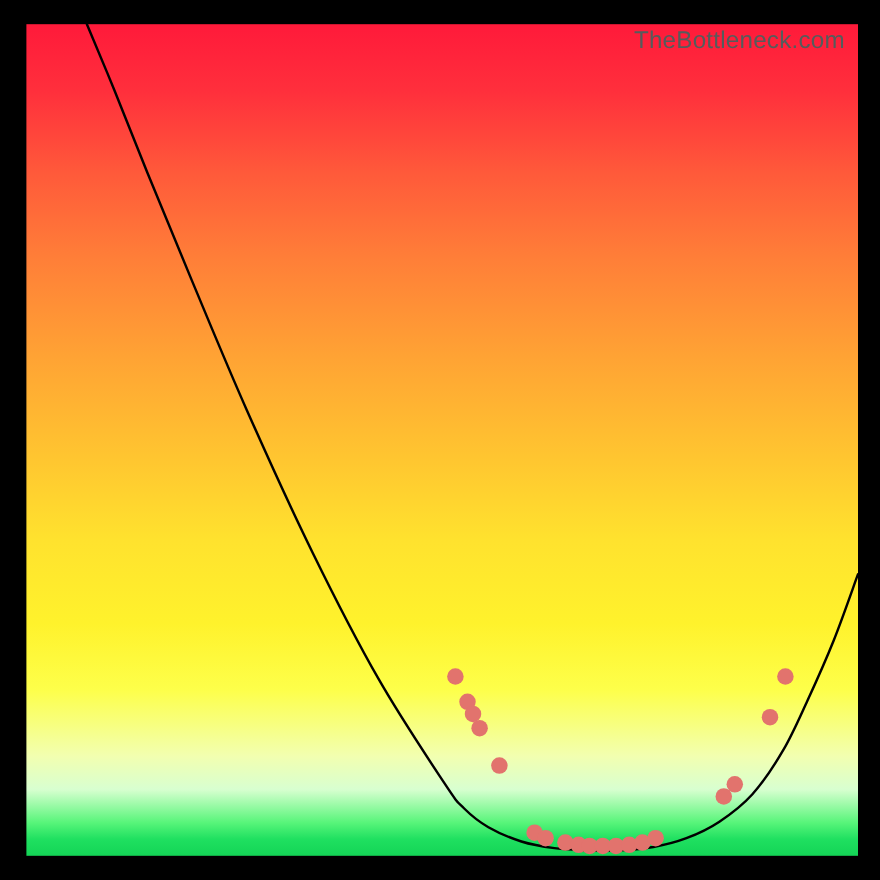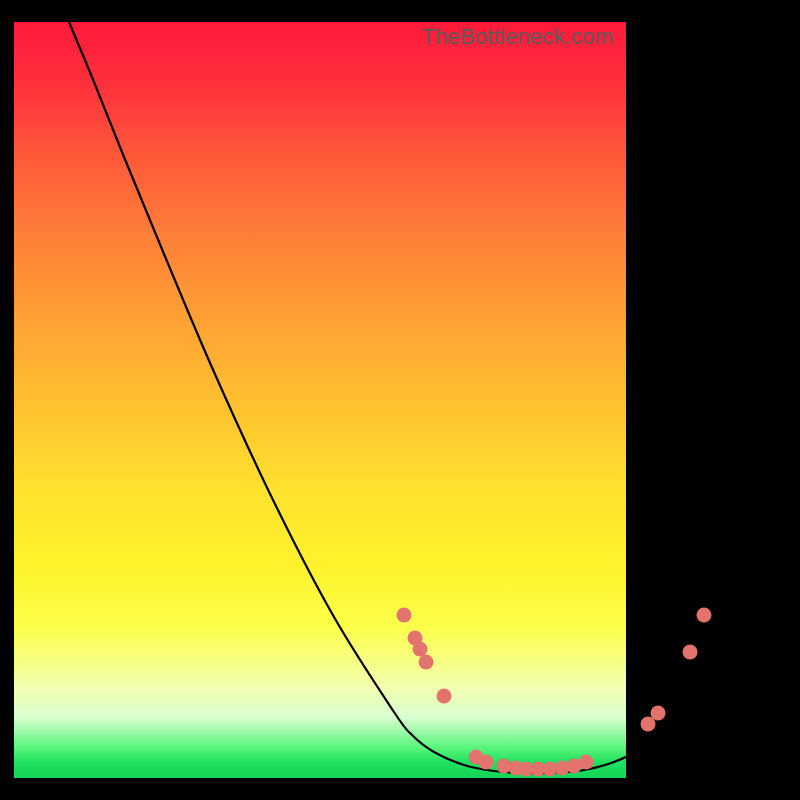--- a/index.html
+++ b/index.html
@@ -6,23 +6,23 @@
     margin: 0;
     padding: 0;
     width: 800px;
     height: 800px;
     background: #000;
     overflow: hidden;
     font-family: Arial, Helvetica, sans-serif;
   }
   .frame {
     position: absolute;
-    left: 14px;
+    left: 24px;
     top: 22px;
-    width: 612px;
+    width: 756px;
     height: 756px;
     background: linear-gradient(to bottom,
       #ff1a3a 0%,
       #ff2f3c 8%,
       #ff5a3a 18%,
       #ff7e38 28%,
       #ffa334 40%,
       #ffc530 52%,
       #ffe22e 62%,
       #fff22c 72%,

